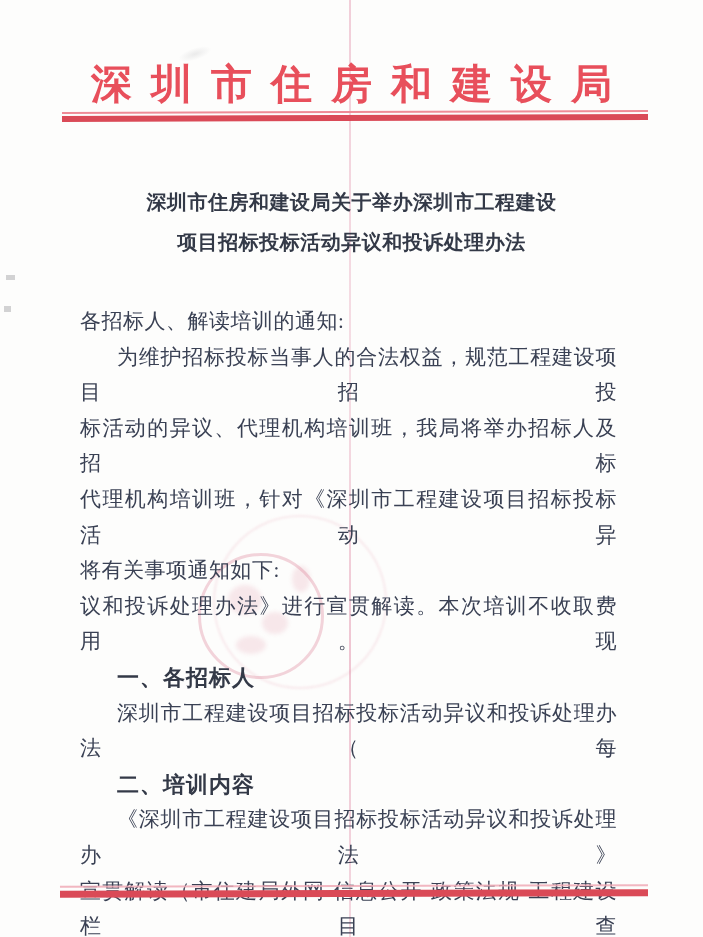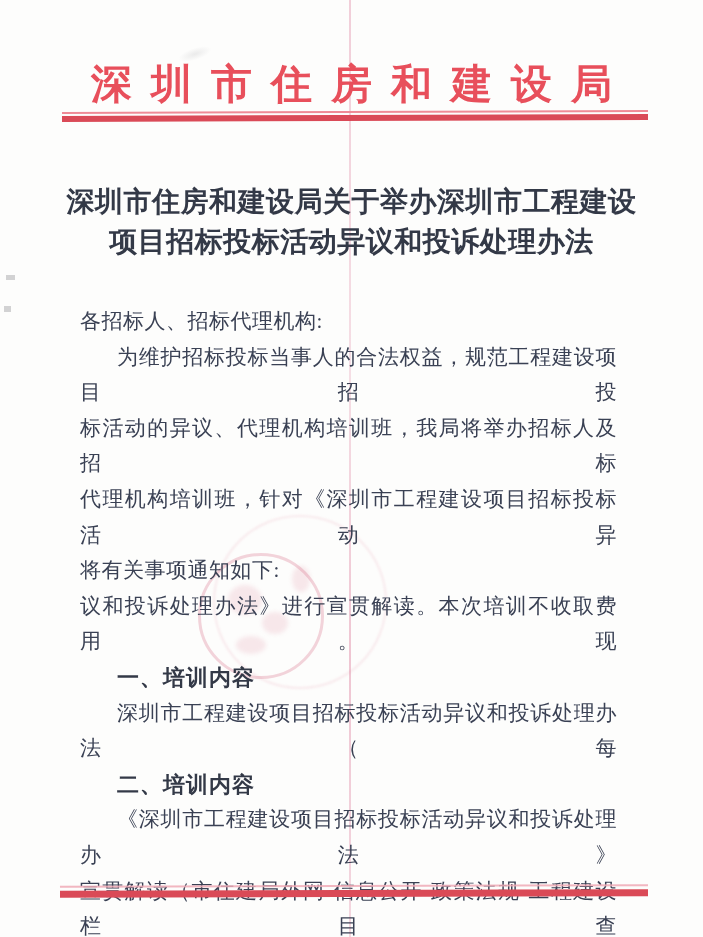--- a/index.html
+++ b/index.html
@@ -28,21 +28,21 @@
     letter-spacing:19px;text-indent:19px;
     font-family:"Liberation Serif","DejaVu Serif",serif;
   }
   .header-rule{position:absolute;left:62px;top:111px;width:586px;transform:rotate(-.2deg);}
   .header-rule .thin{height:2px;background:var(--rule-red-light);margin-bottom:2px;}
   .header-rule .thick{height:6px;background:var(--rule-red);}
   
   .doc-title{
     position:absolute;top:182px;left:0;width:703px;
     text-align:center;color:var(--heading-dark);
-    font-size:28px;font-weight:bold;line-height:40px;
+    font-size:20px;font-weight:bold;line-height:40px;
     letter-spacing:.5px;
   }
   
   .content{
     position:absolute;top:304px;left:80px;width:537px;
     font-size:21px;line-height:35.6px;color:var(--text-dark);
     letter-spacing:.5px;
   }
   .ln{min-height:35.6px;white-space:nowrap;}
   .just{white-space:normal;text-align:justify;text-align-last:justify;}
@@ -105,27 +105,27 @@
     <div class="thin"></div>
     <div class="thick"></div>
   </div>
 
   <div class="doc-title">
     <div>深圳市住房和建设局关于举办深圳市工程建设</div>
     <div>项目招标投标活动异议和投诉处理办法</div>
   </div>
 
   <div class="content">
-    <div class="ln">各招标人、招标代理机构:</div>
+    <div class="ln">各招标人、解读培训的通知:</div>
     <div class="ln just ind">为维护招标投标当事人的合法权益，规范工程建设项目招投</div>
     <div class="ln just">标活动的异议、代理机构培训班，我局将举办招标人及招标</div>
     <div class="ln just">代理机构培训班，针对《深圳市工程建设项目招标投标活动异</div>
     <div class="ln">将有关事项通知如下:</div>
     <div class="ln just">议和投诉处理办法》进行宣贯解读。本次培训不收取费用。现</div>
-    <div class="ln hd ind">一、培训内容</div>
+    <div class="ln hd ind">一、各招标人</div>
     <div class="ln just ind">深圳市工程建设项目招标投标活动异议和投诉处理办法（每</div>
     <div class="ln hd ind">二、培训内容</div>
     <div class="ln just ind">《深圳市工程建设项目招标投标活动异议和投诉处理办法》</div>
     <div class="ln just">宣贯解读（市住建局外网-信息公开-政策法规-工程建设栏目查</div>
 
   </div>
 
   <div class="bottom-rule">
     <div class="thin"></div>
     <div class="thick"></div>

